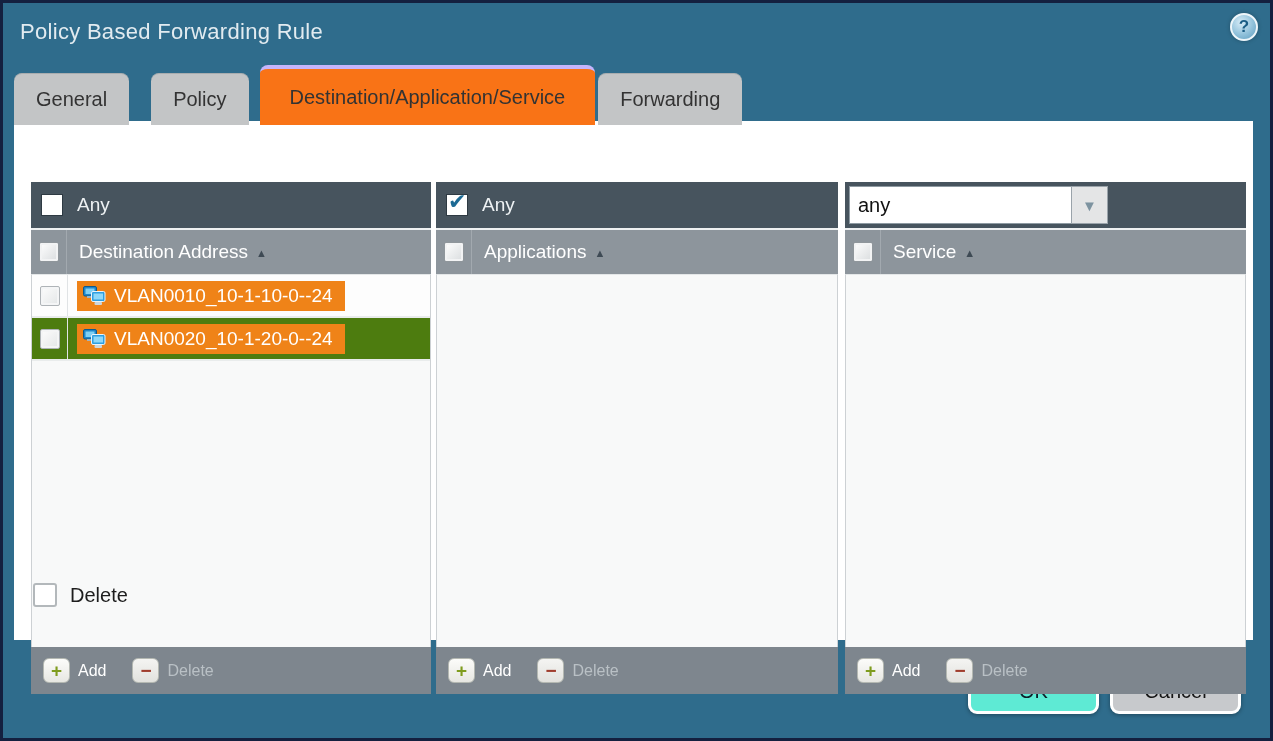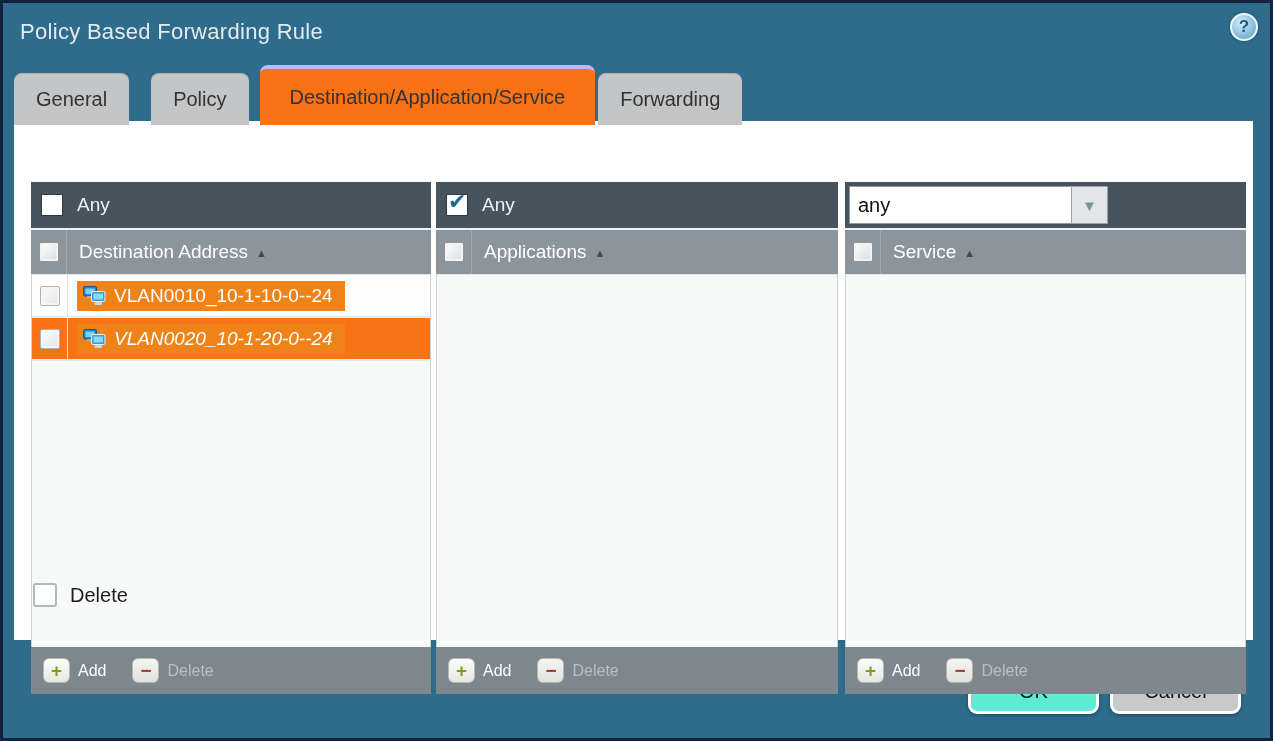--- a/index.html
+++ b/index.html
@@ -43,21 +43,21 @@
   .subhead { height:46px; background:#8d959c; display:flex; align-items:center; flex:0 0 auto;
     border-top:2px solid #eef0f1; color:#ffffff; font-size:19px; }
   .subhead .cbcell { width:36px; height:100%; display:flex; align-items:center; justify-content:center;
     border-right:1px solid #a2a9af; flex:0 0 auto; }
   .subhead .htext { margin-left:12px; display:flex; align-items:center; gap:8px; cursor:pointer; }
   .sortarrow { font-size:11px; color:#3e4a54; position:relative; top:1px; }
 
   .list { flex:1 1 auto; background:#f8f9f9; border-left:1px solid #cdd1d4; border-right:1px solid #cdd1d4;
     border-top:1px solid #e4e7e8; overflow:hidden; }
   .row { height:43px; display:flex; align-items:center; border-bottom:2px solid #e9ecec; background:#fdfdfd; }
-  .row:nth-child(2) { background:#f97316;font-style:italic; }
+  .row:nth-child(2) { background:#4d7c0f; }
   .row .cbcell { width:36px; height:100%; display:flex; align-items:center; justify-content:center;
     border-right:1px solid #e0e3e5; flex:0 0 auto; }
   .tag { margin-left:9px; height:30px; background:#ef8318; color:#ffffff; font-size:19px;
     display:inline-flex; align-items:center; gap:7px; padding:0 12px 0 5px; cursor:pointer; }
 
   .colfoot { height:47px; background:#7e868e; display:flex; align-items:center; padding:0 12px; gap:26px; flex:0 0 auto; }
   .btnchip { display:inline-flex; align-items:center; gap:8px; cursor:pointer; }
   .chip { width:27px; height:25px; border-radius:6px; border:1px solid #b4b8b2;
     background:linear-gradient(#fcfcfa,#e7e7e2); display:flex; align-items:center; justify-content:center;
     font-weight:bold; font-size:19px; line-height:1; }

